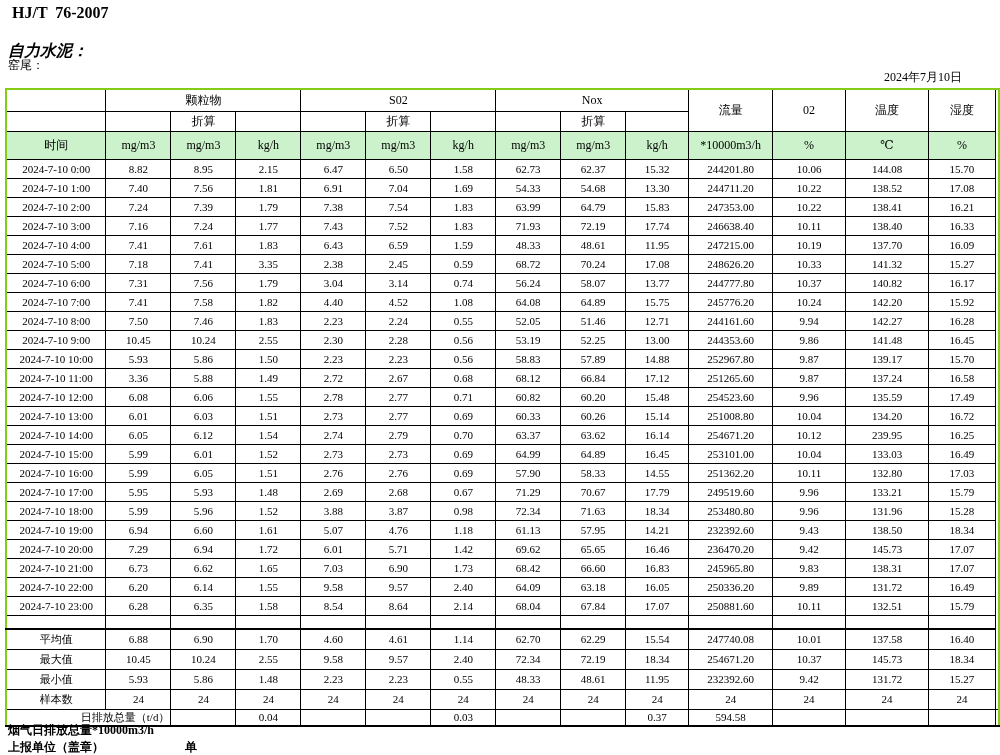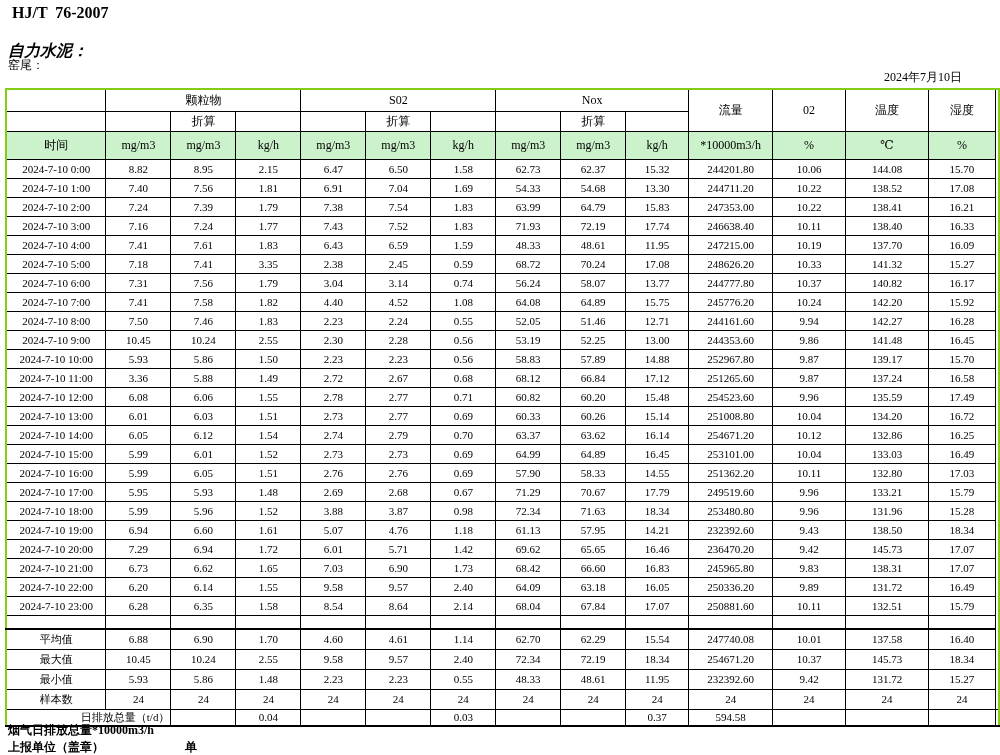--- a/index.html
+++ b/index.html
@@ -335,21 +335,21 @@
           <td>6.12</td>
           <td>1.54</td>
           <td>2.74</td>
           <td>2.79</td>
           <td>0.70</td>
           <td>63.37</td>
           <td>63.62</td>
           <td>16.14</td>
           <td>254671.20</td>
           <td>10.12</td>
-          <td>132.86</td>
+          <td>239.95</td>
           <td>16.25</td>
         </tr>
         <tr>
           <td class="tc">2024-7-10 15:00</td>
           <td>5.99</td>
           <td>6.01</td>
           <td>1.52</td>
           <td>2.73</td>
           <td>2.73</td>
           <td>0.69</td>

